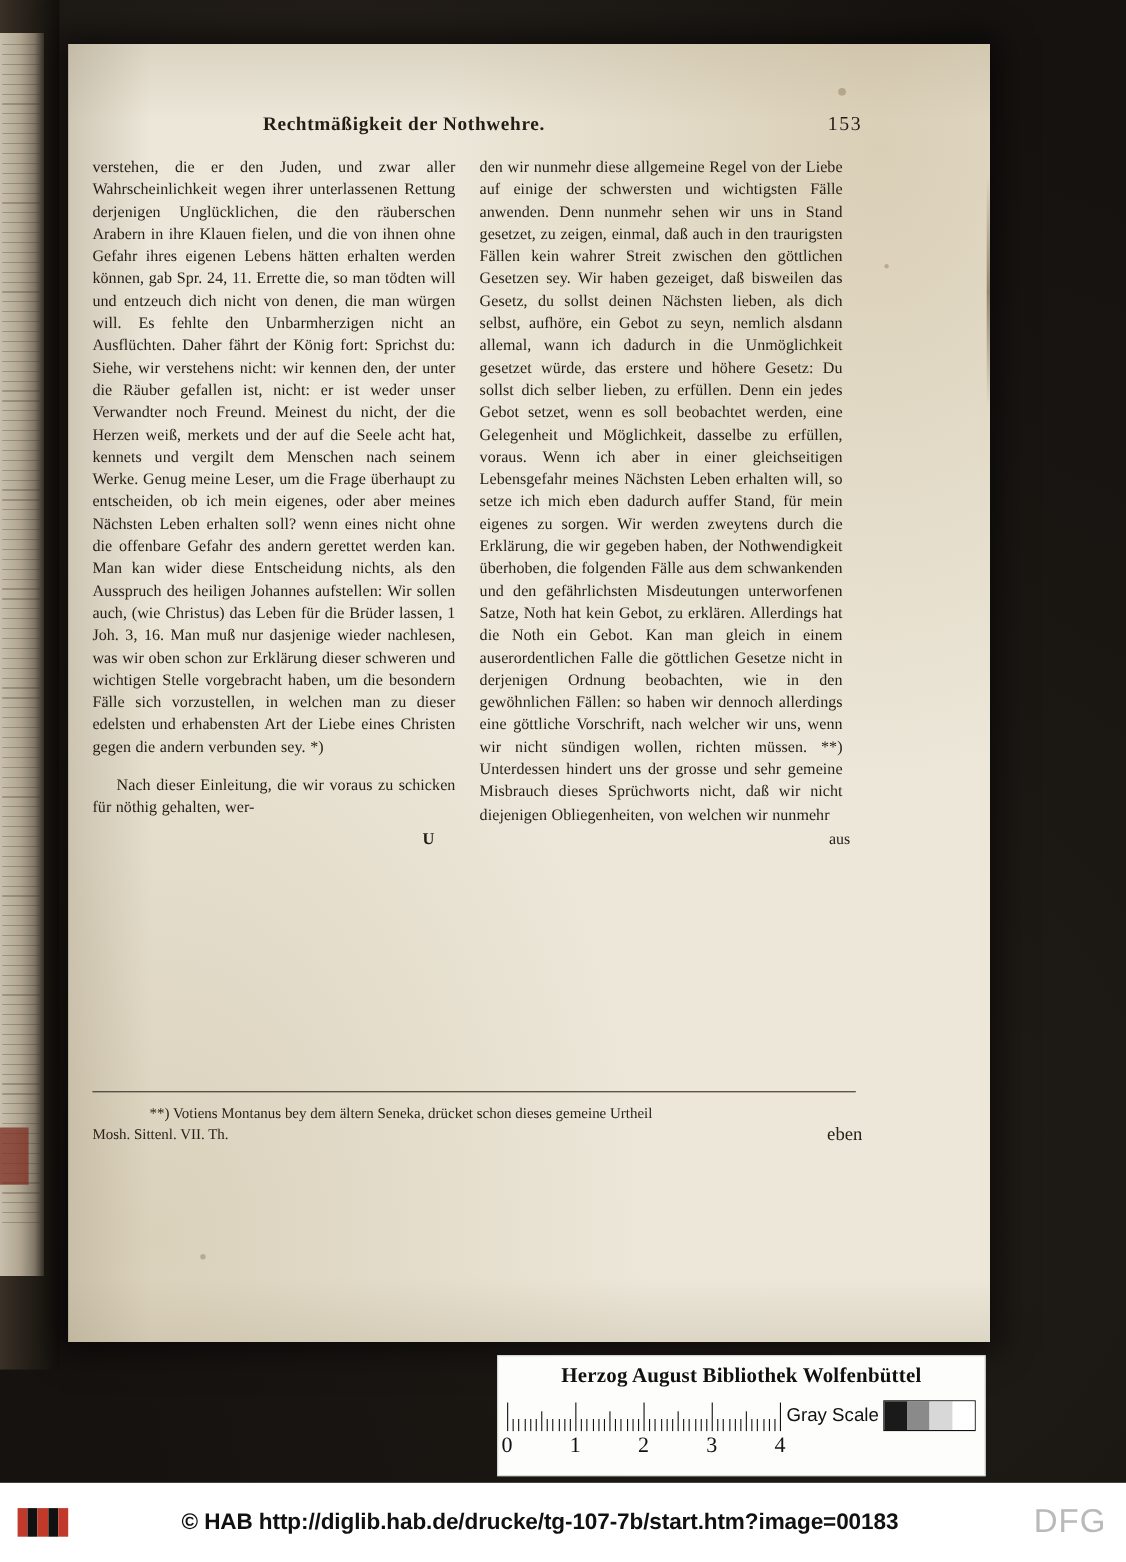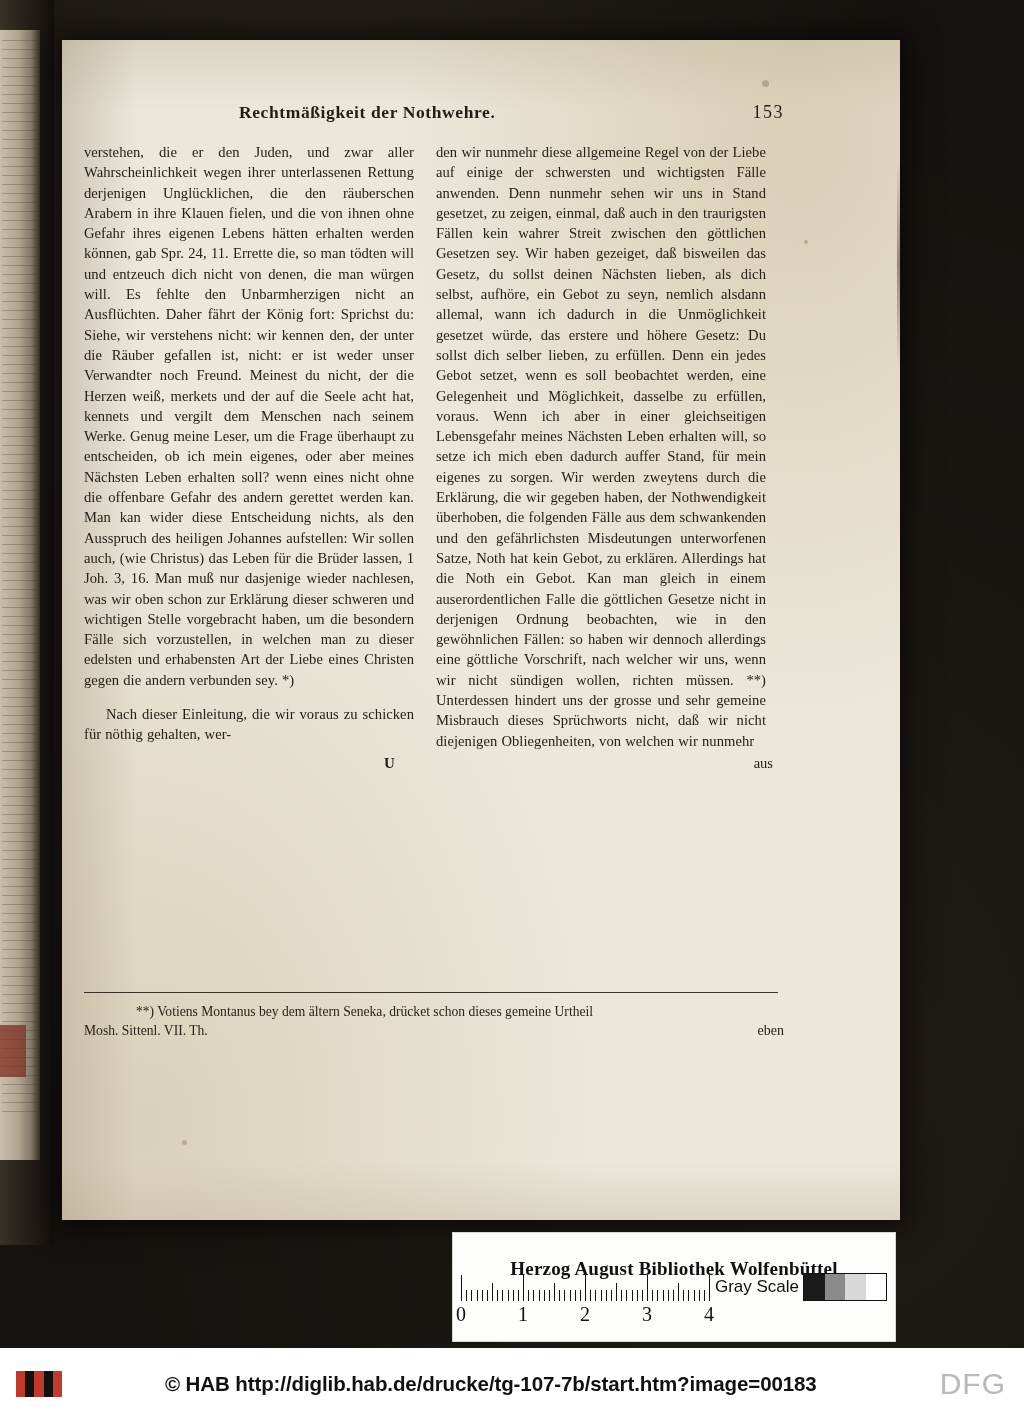--- a/index.html
+++ b/index.html
@@ -205,40 +205,40 @@
   .fn-line {
     position: relative;
   }
   .fn-1 { padding-left: 70px; }
   .fn-2 { padding-left: 52px; }
   .fn-3 { padding-left: 0px; }
   .fn-eben {
     position: absolute;
     right: 0;
     top: 0;
-    font-size: 14px;
+    font-size: 17px;
   }
 
   
   .scalecard {
     position: absolute;
     left: 452px;
     top: 1232px;
     width: 442px;
     height: 108px;
     background: #fdfdfb;
     border: 1px solid #d7d7d2;
   }
   .scalecard-title {
     text-align: center;
     font-family: "Liberation Serif", serif;
     font-weight: bold;
     font-size: 19px;
     color: #111;
-    padding-top: 25px;
+    padding-top: 7px;
     letter-spacing: 0.2px;
   }
   .ruler {
     position: absolute;
     left: 8px;
     top: 38px;
     width: 248px;
     height: 30px;
   }
   .ruler .tick {

